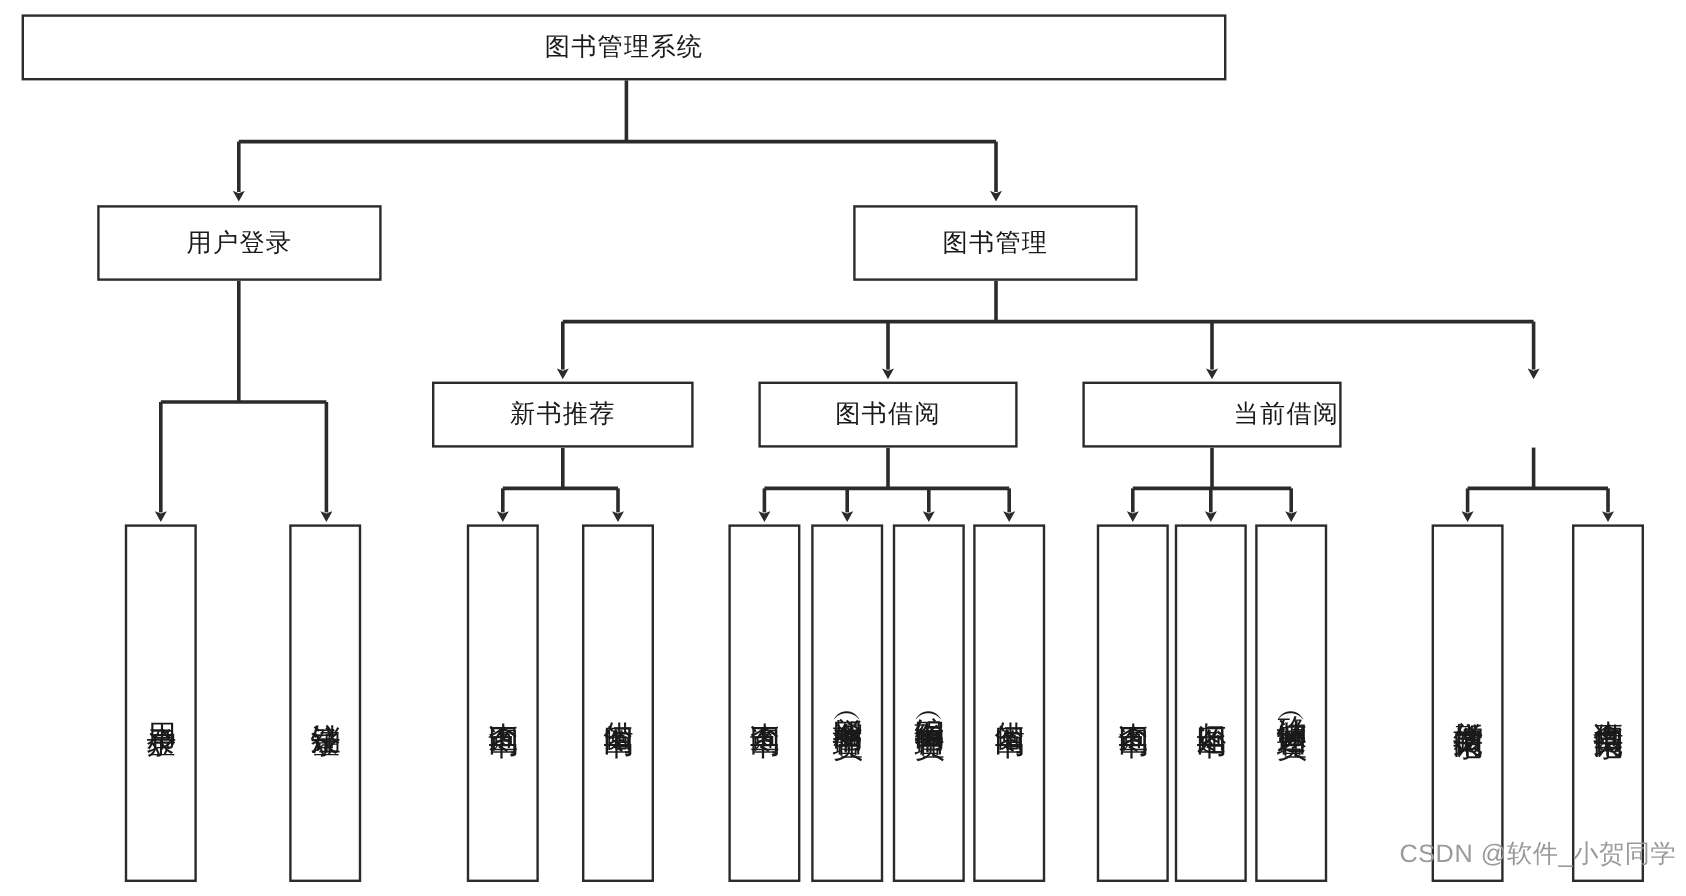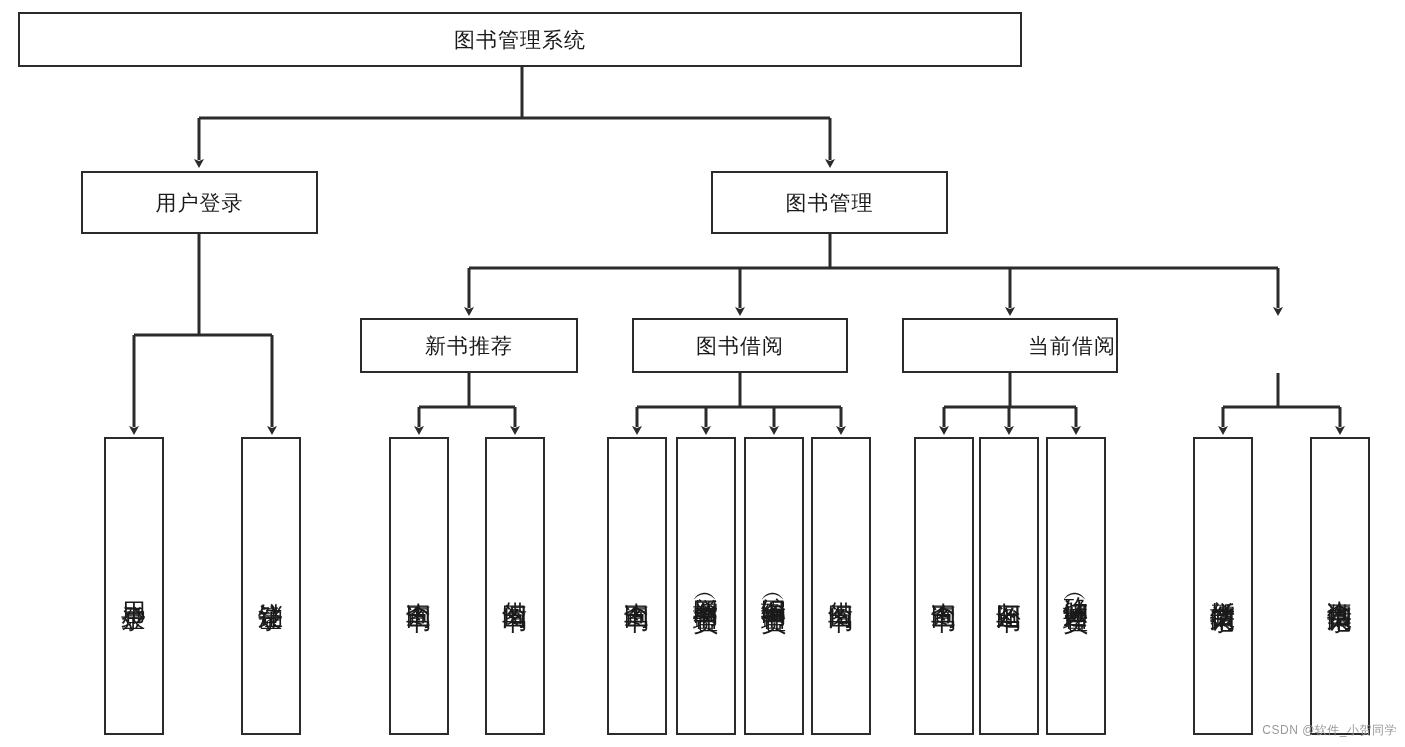--- a/index.html
+++ b/index.html
@@ -49,22 +49,22 @@
     text-orientation: upright;
     font-size: 25px;
     line-height: 1.12;
     letter-spacing: 2px;
     white-space: nowrap;
     text-align: center;
   }
   #watermark {
     position: absolute;
     right: 8px;
-    bottom: 8px;
-    font-size: 12px;
+    bottom: 22px;
+    font-size: 21px;
     color: #9a9a9a;
     letter-spacing: 0.5px;
     white-space: nowrap;
     pointer-events: none;
   }
 </style>
 </head>
 <body>
 
 <div id="canvas">

